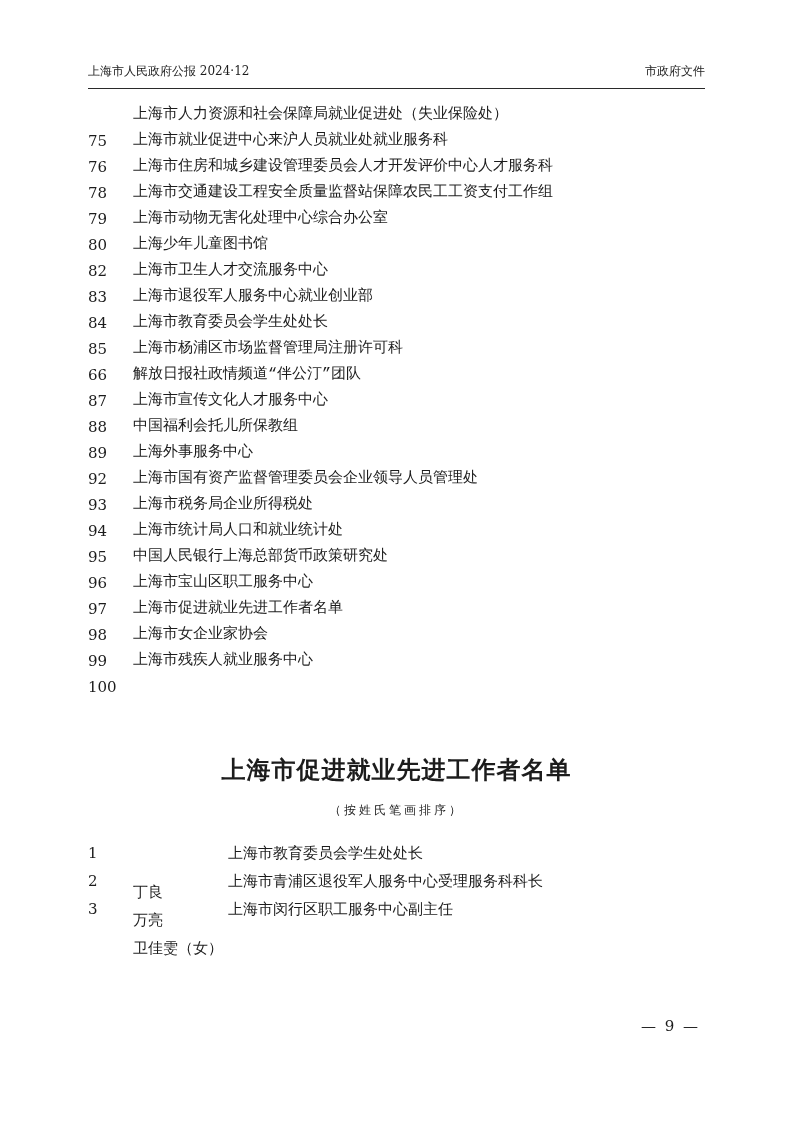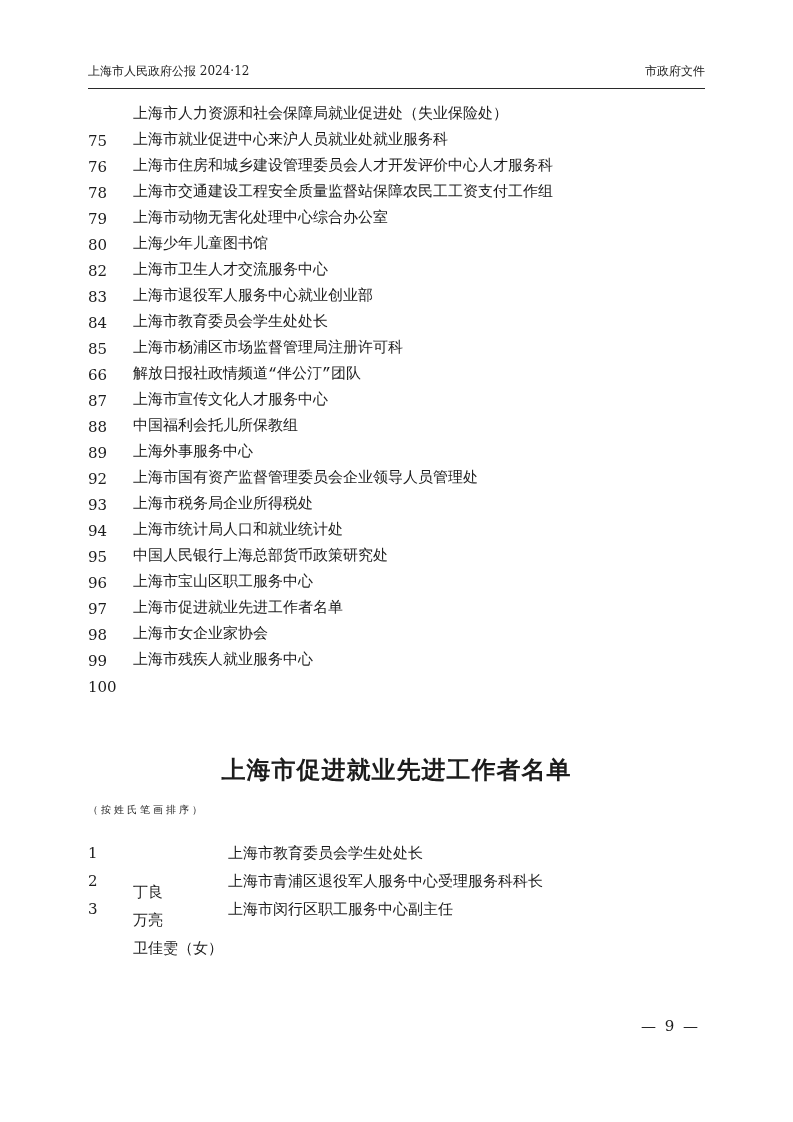--- a/index.html
+++ b/index.html
@@ -40,21 +40,22 @@
   .title {
     margin-top: 76px;
     text-align: center;
     font-size: 24px;
     font-weight: bold;
     line-height: 40px;
     letter-spacing: 1px;
   }
   .subtitle {
     margin-top: 9px;
-    font-size: 10px;
+    text-align: center;
+    font-size: 12px;
     line-height: 22px;
     letter-spacing: 3px;
   }
   .person-list { margin-top: 18px; }
   .person-row {
     display: flex;
     height: 28px;
     line-height: 28px;
     font-size: 15px;
   }

